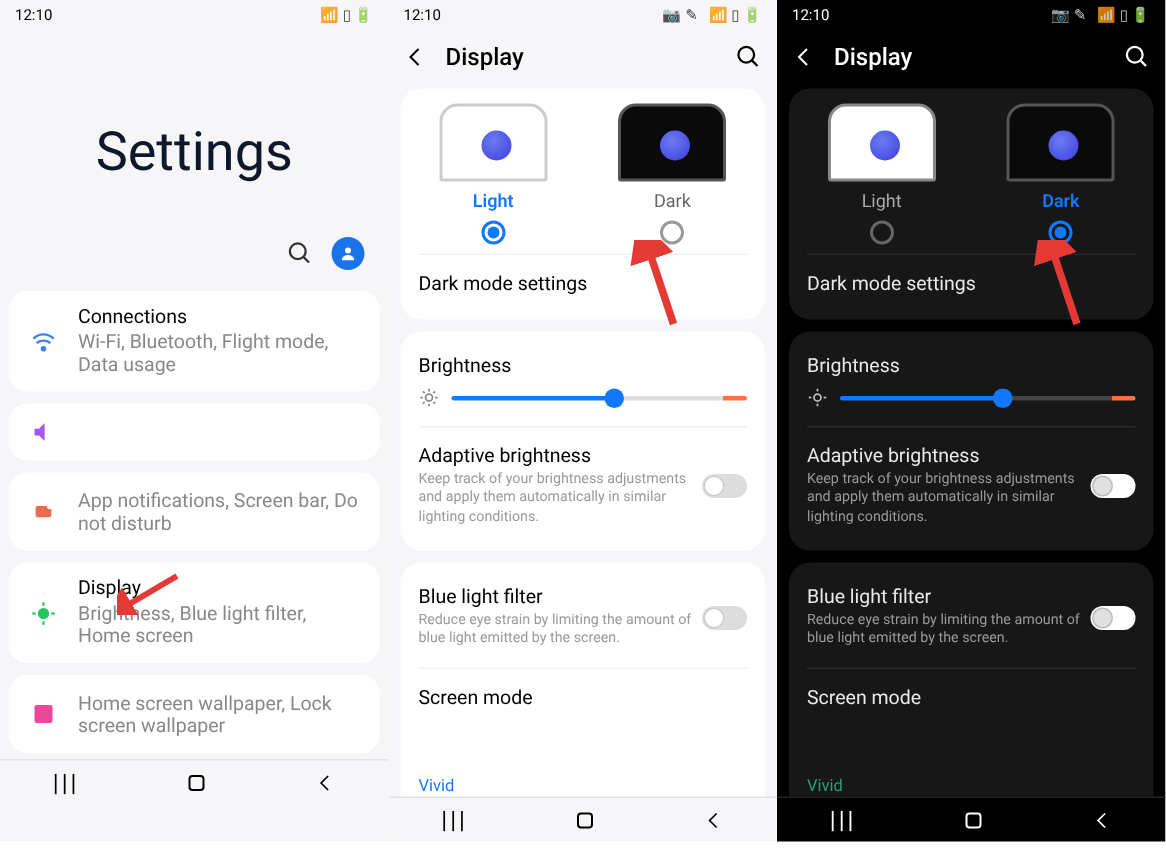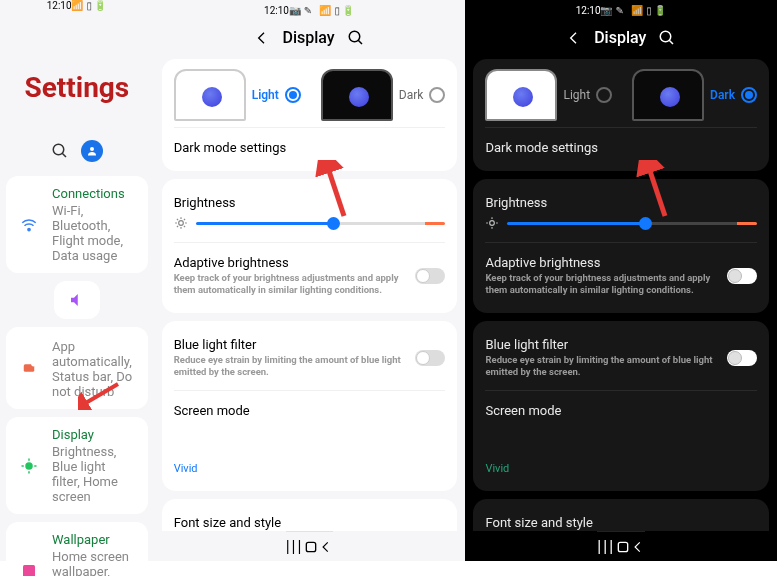--- a/index.html
+++ b/index.html
@@ -1,58 +1,58 @@
 <!DOCTYPE html>
 <html><head>
 <meta charset="utf-8">
 <style>
   * { box-sizing: border-box; margin: 0; padding: 0; font-family: -apple-system, Roboto, sans-serif; }
   body { width: 777px; height: 576px; display: flex; background: #fff; overflow: hidden; }
-  .phone { flex: 1; height: 561px; position: relative; display: flex; flex-direction: column; align-items: center; }
+  .phone { flex: 1; height: 561px; position: relative; display: flex; flex-direction: column; }
   .phone.light { background: #f6f6f8; }
   .phone.dark { background: #000; color: #e9e9e9; }
   .statusbar { height: 20px; display: flex; align-items: center; justify-content: space-between; padding: 0 10px; font-size: 10px; }
   .statusbar .icons { display: flex; gap: 4px; align-items: center; opacity: .8; }
   .dark .statusbar { color: #fff; }
   .appbar { display: flex; align-items: center; padding: 8px 10px; gap: 12px; }
   .dark .appbar { color: #fff; }
   .appbar .title { font-size: 16px; font-weight: 500; flex: 1; }
   .navbar { height: 30px; display: flex; align-items: center; justify-content: space-around; border-top: 1px solid rgba(0,0,0,.08); }
   .dark .navbar { border-top: 1px solid #222; }
 
   
-  .p1-hero { padding: 60px 0 30px; text-align: center; font-size: 28px; font-weight: 700; color: #b91c1c; }
+  .p1-hero { padding: 60px 0 30px; text-align: center; font-size: 36px; font-weight: 400; color: #0f172a; }
   .p1-search-row { display: flex; justify-content: flex-end; align-items: center; gap: 12px; padding: 6px 16px 10px; }
   .avatar-circle { width: 22px; height: 22px; border-radius: 50%; background: #1a73e8; display: flex; align-items: center; justify-content: center; color: #fff; font-size: 12px; }
   .card { background: #fff; margin: 4px 6px; border-radius: 12px; padding: 10px 12px; display: flex; align-items: center; gap: 12px; }
   .card .icon-col { width: 22px; display: flex; justify-content: center; }
   .card .texts { flex: 1; }
-  .card .title { font-size: 13px; color: #15803d; }
+  .card .title { font-size: 13px; color: #000000; }
   .card .sub { font-size: 13px; color: #888; margin-top: 2px; }
 
   
   .content { flex: 1; overflow: hidden; padding: 0 4px; }
   .panel { background: #fff; border-radius: 14px; margin: 4px 4px 8px; padding: 10px 12px; }
   .dark .panel { background: #171717; }
   .theme-row { display: flex; gap: 20px; justify-content: space-around; }
-  .theme-opt { flex: 1; display: flex; align-items: center; gap: 6px; }
+  .theme-opt { flex: 1; display: flex; flex-direction: column; align-items: center; gap: 6px; }
   .phone-preview { width: 72px; height: 52px; border-radius: 12px 12px 2px 2px; border: 2px solid #ccc; position: relative; overflow: hidden; }
   .phone-preview.pv-dark { background: #0a0a0a; border-color: #555; }
   .phone-preview .orb { position: absolute; left: 26px; top: 16px; width: 20px; height: 20px; border-radius: 50%; background: radial-gradient(circle at 40% 35%, #6b7cf0, #3d3dde); }
   .theme-label { font-size: 12px; font-weight: 600; }
   .theme-label.sel-light { color: #1279ff; }
   .theme-label.sel-dark { color: #1279ff; }
   .dark .theme-label.unsel { color: #aaa; }
   .theme-label.unsel { color: #666; font-weight: 400; }
   .radio { width: 16px; height: 16px; border: 2px solid #999; border-radius: 50%; display: flex; align-items: center; justify-content: center; }
   .radio.sel { border-color: #1279ff; }
   .radio.sel::after { content: ''; width: 8px; height: 8px; background: #1279ff; border-radius: 50%; }
   .row-item { padding: 6px 0; }
   .row-title { font-size: 13px; }
-  .row-sub { font-size: 9.5px; color: #999; margin-top: 2px; line-height: 1.3; font-weight: bold; }
+  .row-sub { font-size: 9.5px; color: #999; margin-top: 2px; line-height: 1.3; }
   .dark .row-title { color: #e9e9e9; }
   .slider-row { display: flex; align-items: center; gap: 8px; margin-top: 6px; }
   .slider-track { flex: 1; height: 3px; background: linear-gradient(to right, #1279ff 0%, #1279ff 55%, #ddd 55%, #ddd 92%, #ff7043 92%); border-radius: 2px; position: relative; }
   .dark .slider-track { background: linear-gradient(to right, #1279ff 0%, #1279ff 55%, #444 55%, #444 92%, #ff7043 92%); }
   .slider-thumb { position: absolute; left: 55%; top: -5px; width: 13px; height: 13px; background: #1279ff; border-radius: 50%; margin-left: -6px; }
   .row-flex { display: flex; align-items: center; gap: 4px; }
   .row-flex .grow { flex: 1; }
   .toggle { width: 30px; height: 16px; border-radius: 10px; background: #ddd; position: relative; }
   .dark .toggle { background: #fff; }
   .toggle::after { content: ''; position: absolute; width: 12px; height: 12px; background: #fff; border: 1px solid #ccc; border-radius: 50%; top: 1px; left: 1px; }
@@ -111,21 +111,21 @@
       </span>
   </div>
   <div class="card">
     <span class="icon-col">
         <svg width="18" height="18" viewBox="0 0 24 24" fill="#ec6b4c">
           <rect x="5" y="7" width="14" height="10" rx="2"></rect>
           <circle cx="18" cy="7" r="3" fill="#fff"></circle>
         </svg>
       </span>
     <div class="texts">
-        <div class="sub">App automatically, Status bar, Do not disturb</div>
+        <div class="sub">App notifications, Screen bar, Do not disturb</div>
       </div>
   </div>
   <div class="card" style="position:relative">
     <span class="icon-col">
         <svg width="18" height="18" viewBox="0 0 24 24" fill="none" stroke="#22c55e" stroke-width="2">
           <circle cx="12" cy="12" r="4" fill="#22c55e"></circle>
           <line x1="12" y1="2" x2="12" y2="5"></line>
           <line x1="12" y1="19" x2="12" y2="22"></line>
           <line x1="2" y1="12" x2="5" y2="12"></line>
           <line x1="19" y1="12" x2="22" y2="12"></line>
@@ -136,21 +136,20 @@
         <div class="sub">Brightness, Blue light filter, Home screen</div>
       </div>
   </div>
   <div class="card">
     <span class="icon-col">
         <svg width="18" height="18" viewBox="0 0 24 24" fill="#ec4899">
           <rect x="4" y="4" width="16" height="16" rx="2"></rect>
         </svg>
       </span>
     <div class="texts">
-        <div class="title">Wallpaper</div>
         <div class="sub">Home screen wallpaper, Lock screen wallpaper</div>
       </div>
   </div>
 
   <div class="navbar">
     <span style="letter-spacing:2px">|||</span>
     <span>
         <svg width="16" height="16" viewBox="0 0 24 24" fill="none" stroke="#000" stroke-width="2">
           <rect x="5" y="5" width="14" height="14" rx="3"></rect>
         </svg>

